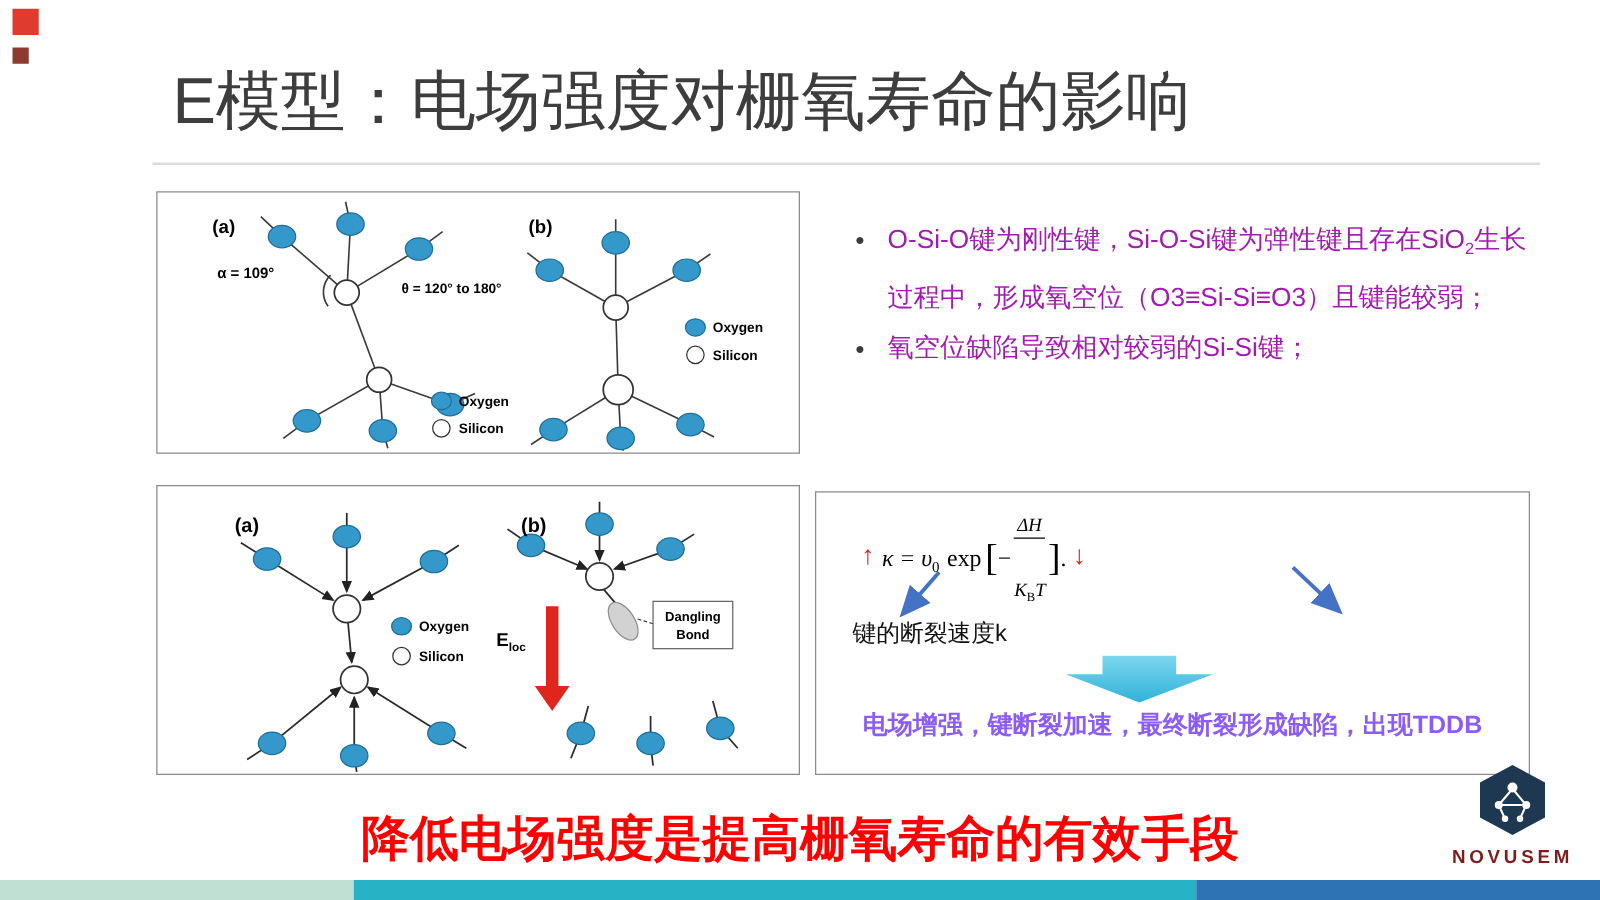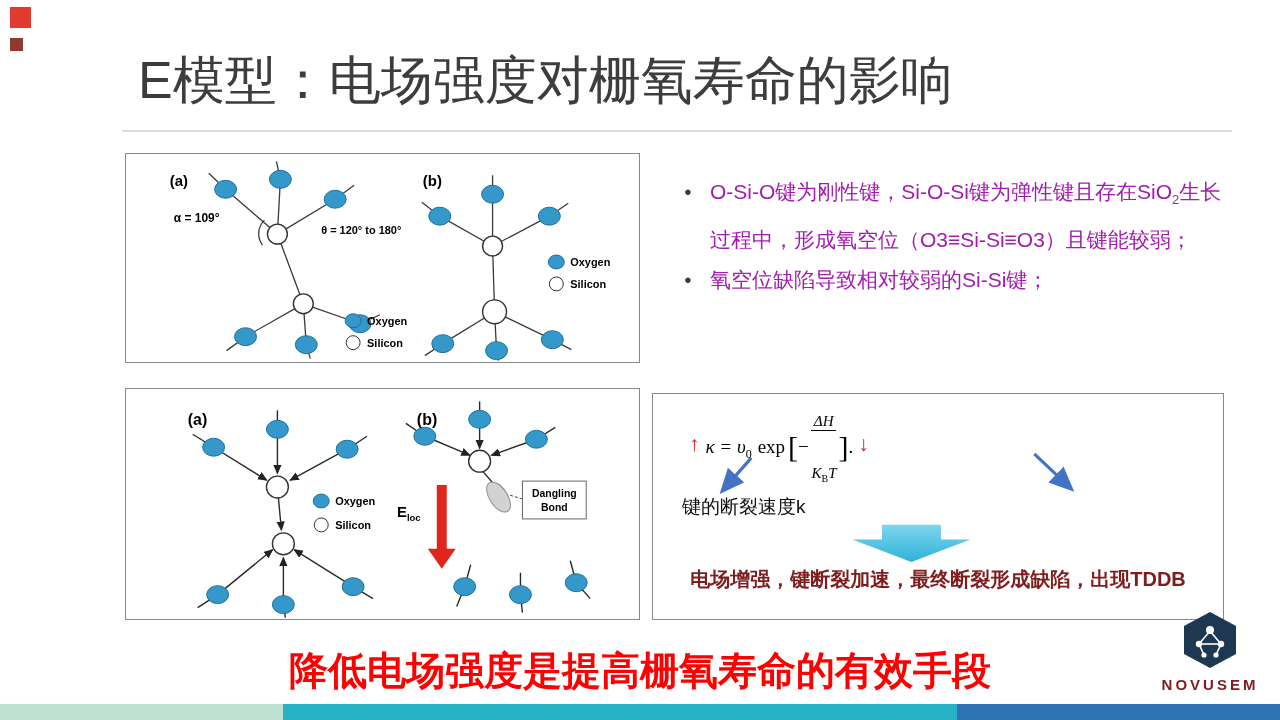--- a/index.html
+++ b/index.html
@@ -41,21 +41,21 @@
   .eq .bracket{display:inline-block;font-size:30px;font-weight:300;vertical-align:middle;transform:translateY(-2px);}
   .frac{display:inline-flex;flex-direction:column;align-items:flex-end;vertical-align:middle;margin:0 2px;font-size:15px;}
   .frac .num{border-bottom:1.3px solid #000;padding:0 3px;line-height:1.2;font-style:italic;}
   .frac .den{line-height:1.2;padding-top:1px;font-style:italic;margin-top:32px;}
   .frac .den sub{font-size:10px;}
   .rarr{display:inline-block;color:#e0211b;font-weight:700;font-size:21px;
         font-family:"Liberation Sans",sans-serif;transform:translateY(-2px);margin-right:6px;}
   .rarr.tail{margin:0 0 0 5px;}
   .eq-label{position:absolute;font-size:19px;color:#111;white-space:nowrap;}
   .fbox-conclusion{position:absolute;left:0;right:0;top:172px;text-align:center;
-                   font-size:20px;font-weight:700;color:#7f1d1d;white-space:nowrap;}
+                   font-size:20px;font-weight:700;color:#8b5cf6;white-space:nowrap;}
 
   
   .statement{left:0;top:644px;width:1280px;text-align:center;font-size:39px;
              font-weight:700;color:#ff0000;}
 
   
   .logo{left:1158px;top:610px;width:104px;text-align:center;}
   .logo-text{margin-top:2px;font-size:15px;font-weight:700;letter-spacing:3px;color:#7f1d1d;}
 
   

